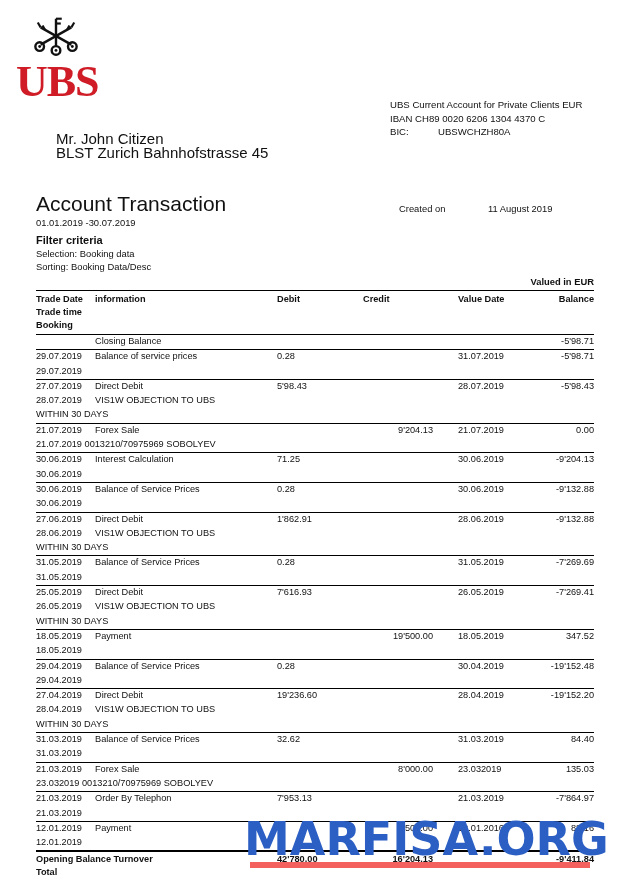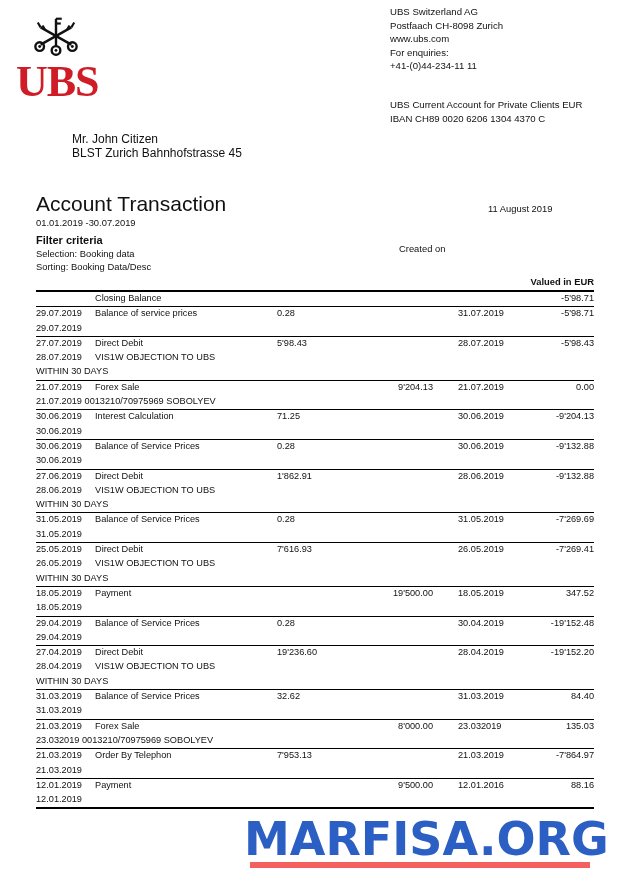--- a/index.html
+++ b/index.html
@@ -21,29 +21,29 @@
     color:#cf1c26; line-height:44px; margin-left:2px;
   }
 
   
   .bank-addr { position:absolute; left:390px; top:5px; font-size:9.6px; line-height:13.6px; }
   .acct-block { position:absolute; left:390px; top:98px; font-size:9.6px; line-height:13.6px; }
   .acct-block .bic-row { display:flex; }
   .acct-block .bic-lbl { width:48px; }
 
   
-  .cust { position:absolute; left:72px; top:132px; font-size:12px; line-height:14px; }
+  .cust { position:absolute; left:56px; top:132px; font-size:15px; line-height:14px; }
 
   
   .title { position:absolute; left:36px; top:192px; font-size:21px; font-weight:400; color:#111; }
   .period { position:absolute; left:36px; top:217px; font-size:9.4px; }
   .filter-h { position:absolute; left:36px; top:234px; font-size:11px; font-weight:700; }
   .filter-1 { position:absolute; left:36px; top:248px; font-size:9.4px; }
   .filter-2 { position:absolute; left:36px; top:261px; font-size:9.4px; }
-  .created { position:absolute; left:399px; top:203px; font-size:9.4px;margin-top:40px; }
+  .created { position:absolute; left:399px; top:203px; font-size:9.4px; }
   .created-date { position:absolute; left:488px; top:203px; font-size:9.4px; }
   .valued { position:absolute; right:36px; top:276px; font-size:9.4px; font-weight:700; }
 
   
   .tbl { position:absolute; left:36px; top:290px; width:558px; font-size:9.2px; }
   .rule { border-top:1px solid #000; }
   .rule-thin { border-top:0.8px solid #000; }
 
   .hdr { position:relative; height:43px; font-weight:700; }
   .hdr .h-td { position:absolute; left:0;   top:3px; }
@@ -111,49 +111,56 @@
       </g>
       <g fill="#111">
         <circle cx="50" cy="80" r="3"></circle>
         <circle cx="16" cy="72" r="3"></circle>
         <circle cx="84" cy="72" r="3"></circle>
       </g>
     </svg>
     <span class="ubs-word" style="color: rgb(207, 28, 38);">UBS</span>
   </div>
 
-  <div class="bank-addr">
-    <div>UBS Switzerland AG</div>
-    <div>Postfaach CH-8098 Zurich</div>
-    <div>www.ubs.com</div>
-    <div>For enquiries:</div>
-    <div>+41-(0)44-234-11 11</div>
-  </div>
 
   <div class="acct-block">
     <div>UBS Current Account for Private Clients EUR</div>
     <div>IBAN CH89 0020 6206  1304 4370 C</div>
+    <div class="bic-row">
+      <span class="bic-lbl">BIC:</span>
+      <span>UBSWCHZH80A</span>
+    </div>
   </div>
 
   <div class="cust">
     <div>Mr. John Citizen</div>
     <div>BLST Zurich Bahnhofstrasse 45</div>
   </div>
 
   <div class="title">Account Transaction</div>
   <div class="period">01.01.2019 -30.07.2019</div>
   <div class="filter-h">Filter criteria</div>
   <div class="filter-1">Selection: Booking data</div>
   <div class="filter-2">Sorting: Booking Data/Desc</div>
   <div class="created">Created on</div>
   <div class="created-date">11 August 2019</div>
   <div class="valued">Valued in EUR</div>
 
   <div class="tbl">
     <div class="rule"></div>
+    <div class="hdr">
+      <span class="h-td">Trade Date</span>
+      <span class="h-inf">information</span>
+      <span class="h-db">Debit</span>
+      <span class="h-cr">Credit</span>
+      <span class="h-vd">Value Date</span>
+      <span class="h-bal">Balance</span>
+      <span class="h-tt">Trade time</span>
+      <span class="h-bk">Booking</span>
+    </div>
     <div class="rule"></div>
     <div id="rows-container">
         <div class="row">
           <div class="line">
             <span class="c-info">Closing Balance</span>
             <span class="c-bal">-5'98.71</span>
           </div>
         </div>
         <div class="rule-thin"></div>
         <div class="row">
@@ -362,18 +369,25 @@
             <span class="c-val">12.01.2016</span>
             <span class="c-bal">88.16</span>
           </div>
           <div class="line">
             <span class="c-date">12.01.2019</span>
           </div>
         </div>
         <div class="rule-thin"></div>
       </div>
     <div class="rule"></div>
+    <div class="totrow">
+      <span class="t-l1">Opening Balance Turnover</span>
+      <span class="t-l2">Total</span>
+      <span class="t-deb">42'780.00</span>
+      <span class="t-cre">16'204.13</span>
+      <span class="t-bal">-9'411.84</span>
+    </div>
   </div>
 
   <div class="wm" style="color: rgb(43, 95, 196);">MARFISA.ORG</div>
   <div class="wm-bar" style="background: rgb(244, 96, 94);"></div>
 
 </div>
 
 </body></html>

